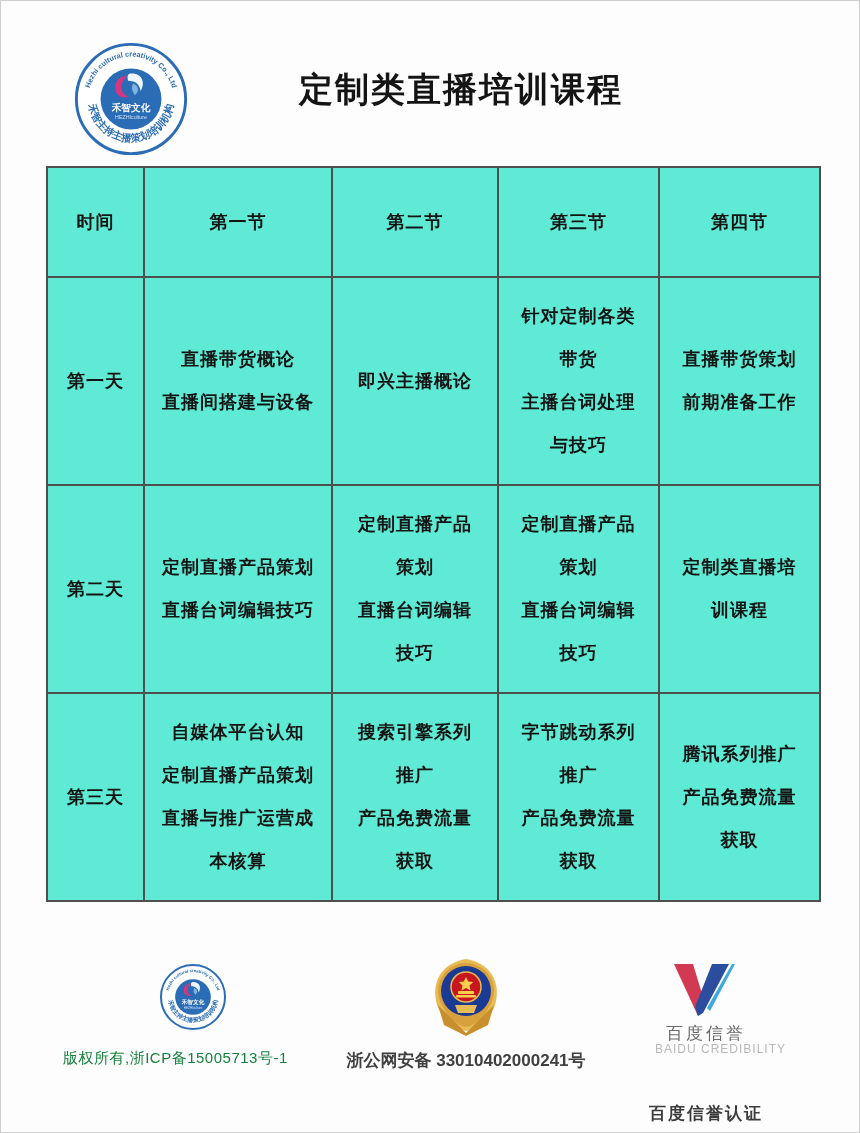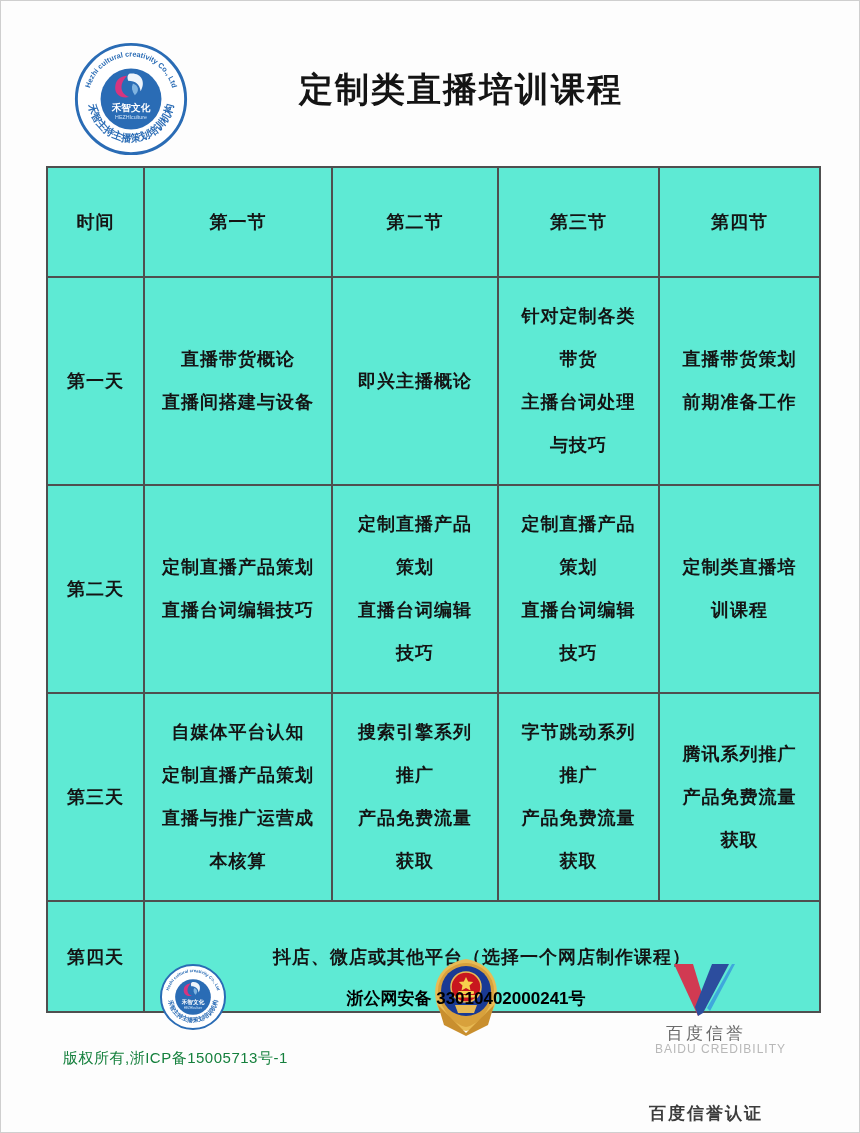--- a/index.html
+++ b/index.html
@@ -23,22 +23,22 @@
   tr.r3{height:208px;}
   tr.r4{height:111px;}
   .cl{line-height:43px;}
   td.merged-cell{text-align:left;padding-left:14px;}
 
   
   .footer-logo{position:absolute;left:158px;top:962px;width:68px;height:68px;}
   .copyright{position:absolute;left:62px;top:1048px;width:260px;
              font-size:15px;color:#15803d;letter-spacing:0.5px;}
   .police-badge{position:absolute;left:427px;top:952px;width:76px;height:84px;}
-  .police-text{position:absolute;left:335px;top:986px;width:260px;text-align:center;
-               font-size:17px;font-weight:bold;color:#000000;}
+  .police-text{position:absolute;left:335px;top:1048px;width:260px;text-align:center;
+               font-size:17px;font-weight:bold;color:#404040;}
   .baidu-v{position:absolute;left:672px;top:962px;width:62px;height:54px;}
   .baidu-cn{position:absolute;left:625px;top:1021px;width:160px;text-align:center;
             font-size:17px;color:#6b6b6b;letter-spacing:3px;font-family:Liberation Serif, serif;}
   .baidu-en{position:absolute;left:625px;top:1041px;width:160px;text-align:right;
             font-size:12px;color:#b8b8b8;letter-spacing:1px;}
   .baidu-caption{position:absolute;left:625px;top:1053px;width:160px;text-align:center;
             font-size:17px;font-weight:bold;color:#3c3c3c;letter-spacing:2px;margin-top:48px;}
 </style>
 </head>
 <body>
@@ -140,24 +140,20 @@
       <td>
         <div class="cl">字节跳动系列推广</div>
         <div class="cl">产品免费流量获取</div>
       </td>
       <td>
         <div class="cl">腾讯系列推广</div>
         <div class="cl">产品免费流量获取</div>
       </td>
     </tr>
 
-    <tr class="r4">
-      <td>第四天</td>
-      <td class="merged-cell" colspan="4">抖店、微店或其他平台（选择一个网店制作课程）</td>
-    </tr>
   </tbody>
     </table>
 
   <svg class="footer-logo" viewBox="0 0 120 120">
     <circle cx="60" cy="60" r="56.5" fill="#ffffff" stroke="#2a6cb5" stroke-width="3.5"></circle>
     <defs>
       <path id="fArcTop" d="M 16,60 A 44,44 0 1 1 104,60"></path>
       <path id="fArcBot" d="M 16,60 A 44,44 0 1 0 104,60"></path>
     </defs>
     <text font-size="7.6" fill="#2a6cb5" font-weight="bold">

